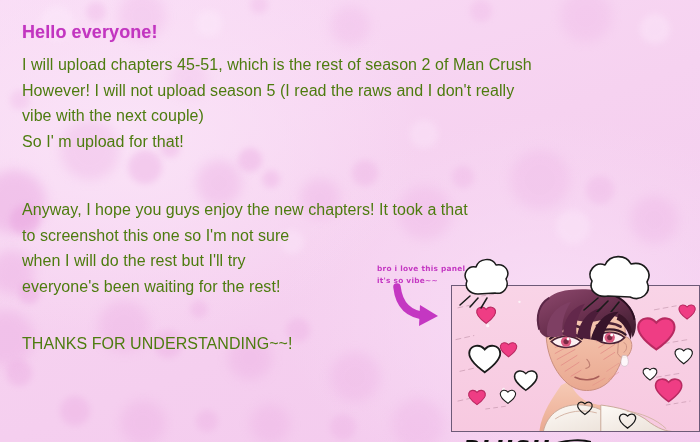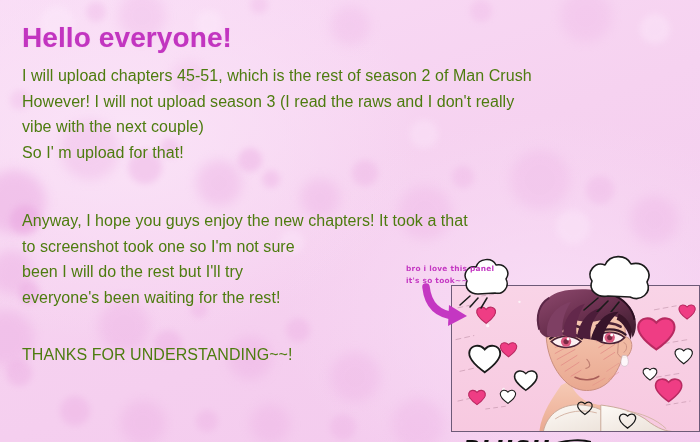--- a/index.html
+++ b/index.html
@@ -43,21 +43,21 @@
 
   
   #message-block {
     position: absolute;
     left: 22px;
     top: 22px;
     width: 660px;
   }
 
   #greeting-heading {
-    font-size: 28px;
+    font-size: 18px;
     font-weight: bold;
     color: #c235c0;
     letter-spacing: 0.1px;
     margin-bottom: 9px;
     text-shadow: 0 0 1px rgba(194,53,192,0.25);
   }
 
   .para {
     font-size: 16px;
     line-height: 25.5px;
@@ -68,21 +68,21 @@
 
   #paragraph-one { margin-bottom: 0; }
   #paragraph-two { margin-top: 43px; }
   #closing-line  { margin-top: 32px; }
 
   .para-line { display: block; }
 
   
   #annotation-group {
     position: absolute;
-    left: 406px;
+    left: 377px;
     top: 263px;
     width: 120px;
     z-index: 6;
   }
   .annotation-line {
     font-family: "DejaVu Sans", sans-serif;
     font-size: 7.4px;
     font-weight: bold;
     color: #c437c2;
     letter-spacing: 0.25px;
@@ -187,38 +187,38 @@
     <div class="bokeh" style="left:10px; top:90px; width:20px; height:20px; opacity:.22;"></div>
   </div>
 </div>
 
 <div id="message-block">
 
   <div id="greeting-heading">Hello everyone!</div>
 
   <div id="paragraph-one" class="para">
     <span class="para-line">I will upload chapters 45-51, which is the rest of season 2 of Man Crush</span>
-    <span class="para-line">However! I will not upload season 3 (I read the raws and I don't really</span>
+    <span class="para-line">However! I will not upload season 5 (I read the raws and I don't really</span>
     <span class="para-line">vibe with the next couple)</span>
     <span class="para-line">So I' m upload for that!</span>
   </div>
 
   <div id="paragraph-two" class="para">
     <span class="para-line">Anyway, I hope you guys enjoy the new chapters! It took a that</span>
-    <span class="para-line">to screenshot took one so I'm not sure</span>
-    <span class="para-line">been I will do the rest but I'll try</span>
+    <span class="para-line">to screenshot this one so I'm not sure</span>
+    <span class="para-line">when I will do the rest but I'll try</span>
     <span class="para-line">everyone's been waiting for the rest!</span>
   </div>
 
   <div id="closing-line" class="para">THANKS FOR UNDERSTANDING~~!</div>
 </div>
 
 <div id="annotation-group">
   <div class="annotation-line">bro i love this panel</div>
-  <div class="annotation-line">it's so took~~</div>
+  <div class="annotation-line">it's so vibe~~</div>
 
   <svg id="annotation-arrow" viewBox="0 0 58 46">
     <path d="M4 4 C 6 22, 16 32, 34 33" stroke="#c437c2" stroke-width="7.5" fill="none" stroke-linecap="round"></path>
     <path d="M27 22 L 45 33 L 26 43 Z" fill="#c437c2"></path>
   </svg>
 </div>
 
 <div id="comic-panel-wrap">
 
   <svg id="steam-layer" viewBox="0 0 252 60">

